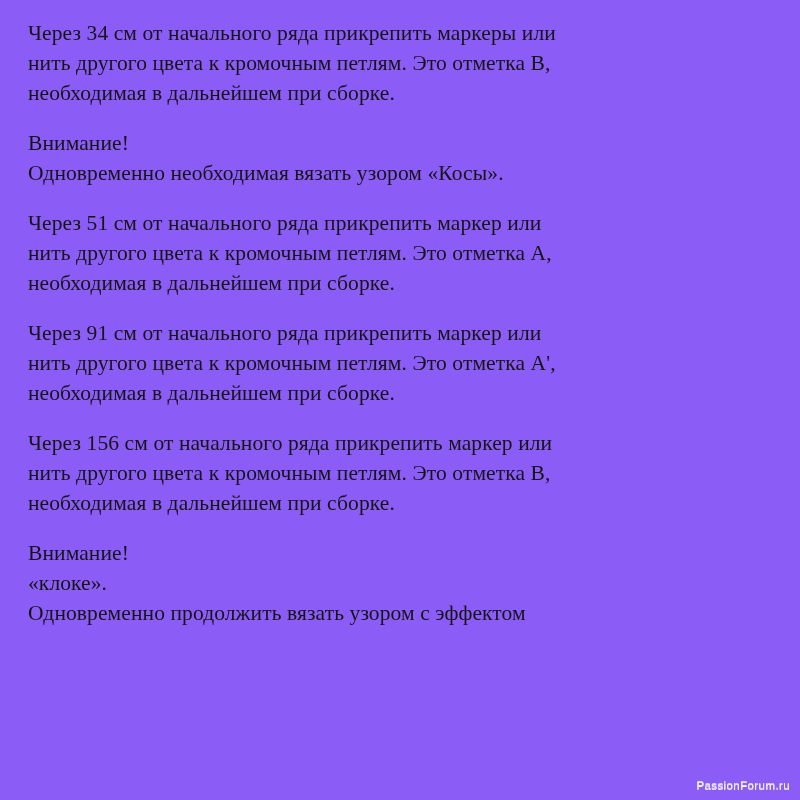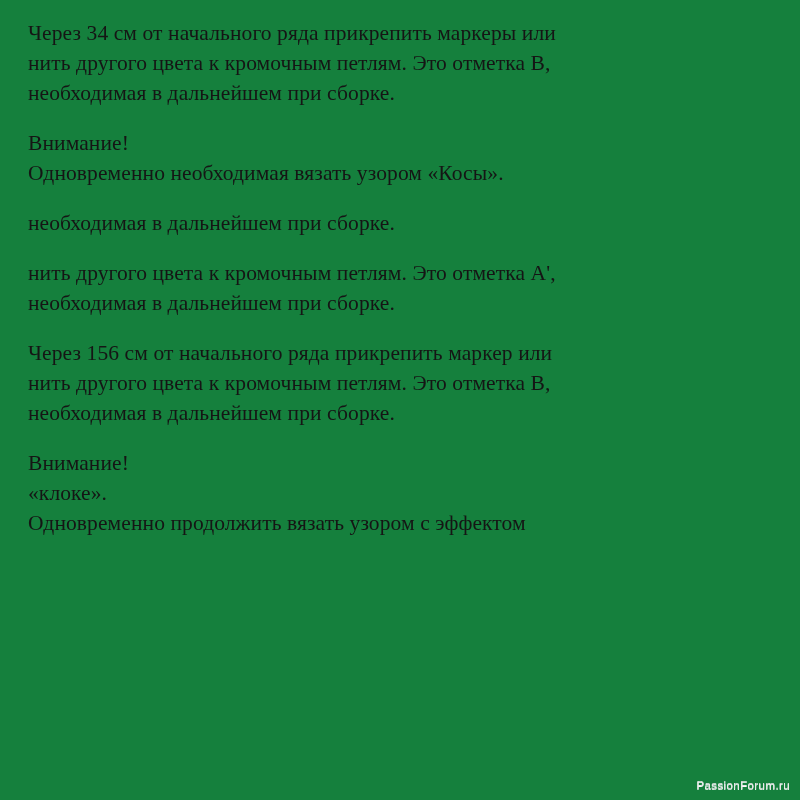--- a/index.html
+++ b/index.html
@@ -13,21 +13,21 @@
     font-family: "Liberation Serif", "DejaVu Serif", serif;
     overflow: hidden;
     position: relative;
   }
   #page {
     position: absolute;
     left: 0;
     top: 0;
     width: 800px;
     height: 800px;
-    background: #15803d;
+    background: #8b5cf6;
     box-sizing: border-box;
     padding: 18px 80px 15px 28px;
   }
   .block {
     margin: 0 0 20px 0;
   }
   .block:last-of-type {
     margin-bottom: 0;
   }
   .line {
@@ -61,24 +61,27 @@
     <div class="line">нить другого цвета к кромочным петлям. Это отметка В,</div>
     <div class="line">необходимая в дальнейшем при сборке.</div>
   </div>
 
   <div class="block">
     <div class="line">Внимание!</div>
     <div class="line">Одновременно необходимая вязать узором «Косы».</div>
   </div>
 
   <div class="block">
+    <div class="line">Через 51 см от начального ряда прикрепить маркер или</div>
+    <div class="line">нить другого цвета к кромочным петлям. Это отметка А,</div>
     <div class="line">необходимая в дальнейшем при сборке.</div>
   </div>
 
   <div class="block">
+    <div class="line">Через 91 см от начального ряда прикрепить маркер или</div>
     <div class="line">нить другого цвета к кромочным петлям. Это отметка А',</div>
     <div class="line">необходимая в дальнейшем при сборке.</div>
   </div>
 
   <div class="block">
     <div class="line">Через 156 см от начального ряда прикрепить маркер или</div>
     <div class="line">нить другого цвета к кромочным петлям. Это отметка В,</div>
     <div class="line">необходимая в дальнейшем при сборке.</div>
   </div>
 

